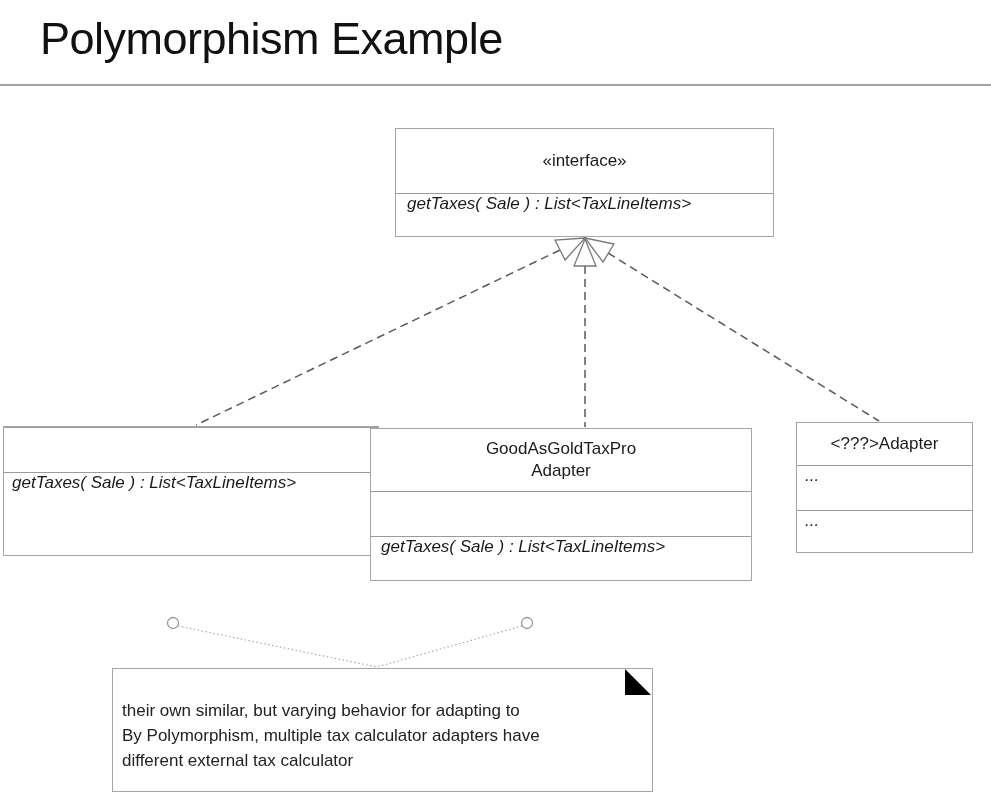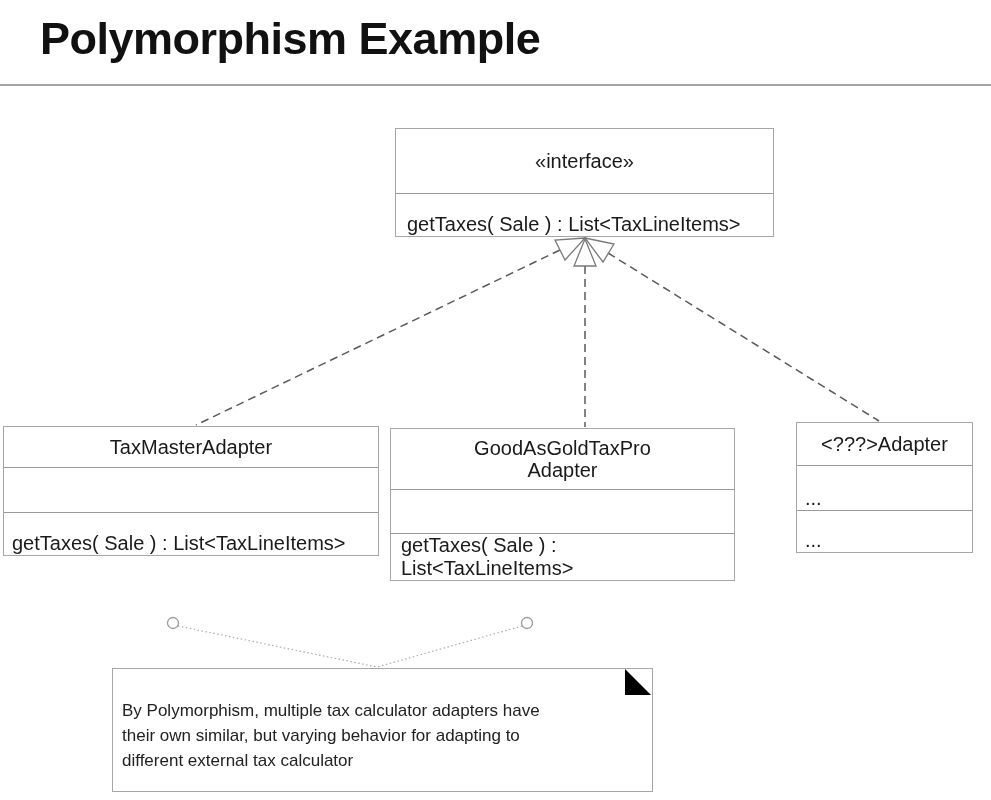--- a/index.html
+++ b/index.html
@@ -2,54 +2,55 @@
 <html><head>
 <meta charset="utf-8">
 <style>
   html, body { margin: 0; padding: 0; background: #ffffff; }
   body { width: 991px; height: 800px; overflow: hidden;
          font-family: "Liberation Sans", "DejaVu Sans", sans-serif; }
   #stage { position: relative; width: 991px; height: 800px; background: #fff; }
 
   .page-title {
     position: absolute; left: 40px; top: 13px;
-    font-size: 45px; font-weight: bold; color: #111;
+    font-size: 45px; font-weight: normal; color: #111;
     letter-spacing: -0.5px; white-space: nowrap;
   }
   .title-rule {
     position: absolute; left: 0; top: 84px; width: 991px; height: 2px;
     background: #a3a3a3;
   }
 
   .uml-box {
     position: absolute; background: #fff;
     border: 1px solid #a6a6a6; box-sizing: border-box;
     display: flex; flex-direction: column;
-    color: #1a1a1a; font-size: 20px;
+    color: #1a1a1a; font-size: 17px;
   }
   .uml-name {
     display: flex; flex-direction: column; align-items: center; justify-content: center;
     text-align: center; line-height: 22px;
   }
   .uml-compartment {
     border-top: 1px solid #9b9b9b;
-    display: flex; align-items: flex-end;
+    display: flex; align-items: flex-start;
     box-sizing: border-box;
+    font-style: italic;
   }
 
   .iface-box   { left: 395px; top: 128px; width: 379px; height: 109px; }
   .iface-name  { height: 64px; }
   .iface-meth  { flex: 1; padding-left: 11px; }
 
   .c1-box  { left: 3px;   top: 426px; width: 376px; height: 130px; }
   .c1-name { height: 40px; }
   .c1-attr { height: 45px; }
   .c1-meth { flex: 1; padding-left: 8px; }
 
-  .c2-box  { left: 390px; top: 428px; width: 345px; height: 153px; }
+  .c2-box  { left: 370px; top: 428px; width: 382px; height: 153px; }
   .c2-name { height: 62px; }
   .c2-attr { height: 45px; }
   .c2-meth { flex: 1; padding-left: 10px; }
 
   .c3-box  { left: 796px; top: 422px; width: 177px; height: 131px; }
   .c3-name { height: 42px; justify-content: center; }
   .c3-attr { height: 45px; padding-left: 8px; }
   .c3-meth { flex: 1; padding-left: 8px; }
 
   .uml-note {
@@ -75,23 +76,20 @@
   <div class="uml-box iface-box">
     <div class="uml-name iface-name">
       <div>«interface»</div>
     </div>
     <div class="uml-compartment iface-meth">
       <span>getTaxes( Sale ) : List&lt;TaxLineItems&gt;</span>
     </div>
   </div>
 
   <div class="uml-box c1-box">
-    <div class="uml-name c1-name">
-      <div>TaxMasterAdapter</div>
-    </div>
     <div class="uml-compartment c1-attr">
       <span></span>
     </div>
     <div class="uml-compartment c1-meth">
       <span>getTaxes( Sale ) : List&lt;TaxLineItems&gt;</span>
     </div>
   </div>
 
   <div class="uml-box c2-box">
     <div class="uml-name c2-name">
@@ -112,22 +110,22 @@
     </div>
     <div class="uml-compartment c3-attr">
       <span>...</span>
     </div>
     <div class="uml-compartment c3-meth">
       <span>...</span>
     </div>
   </div>
 
   <div class="uml-note">
+    <div>their own similar, but varying behavior for adapting to</div>
     <div>By Polymorphism, multiple tax calculator adapters have</div>
-    <div>their own similar, but varying behavior for adapting to</div>
     <div>different external tax calculator</div>
   </div>
 
   <svg class="overlay-svg" viewBox="0 0 991 800" xmlns="http://www.w3.org/2000/svg">
 
     <line x1="560" y1="250" x2="196" y2="425" fill="none" stroke="#5a5a5a" stroke-width="1.5" stroke-dasharray="8 5"></line>
     <line x1="585" y1="266" x2="585" y2="427" fill="none" stroke="#5a5a5a" stroke-width="1.5" stroke-dasharray="8 5"></line>
     <line x1="608" y1="253" x2="879" y2="421" fill="none" stroke="#5a5a5a" stroke-width="1.5" stroke-dasharray="8 5"></line>
 
     <polygon points="585,238 555,240 565,260" fill="#ffffff" stroke="#7a7a7a" stroke-width="1.3"></polygon>

